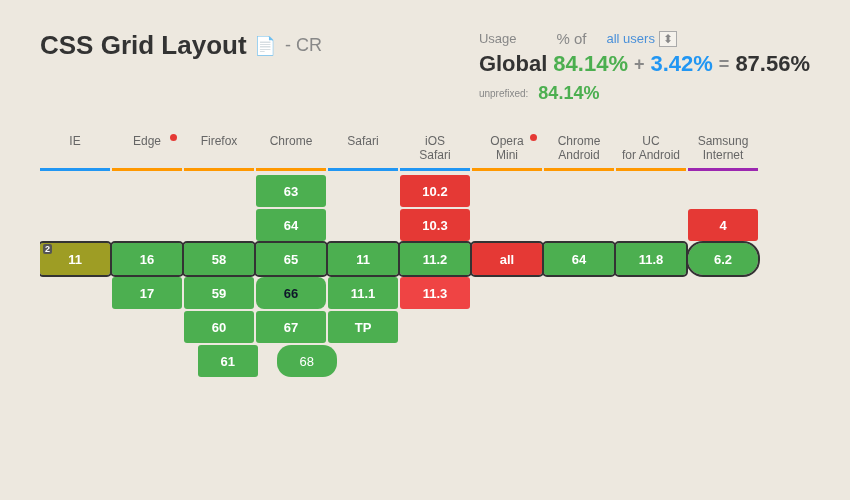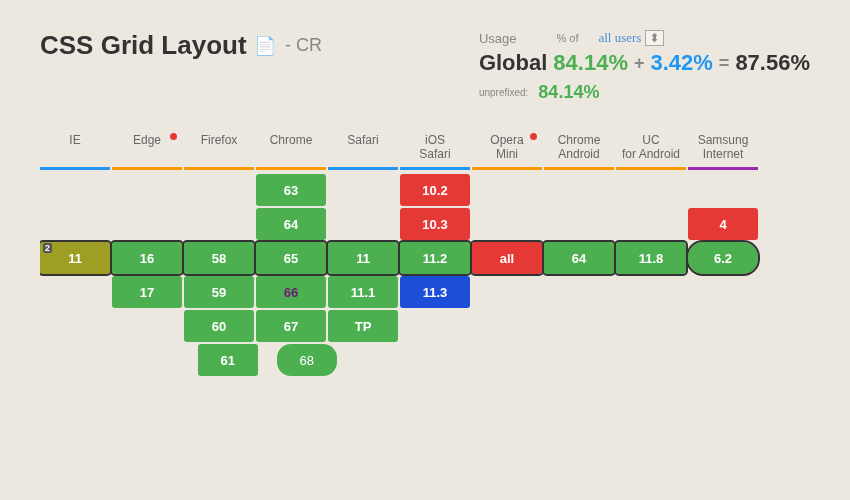--- a/index.html
+++ b/index.html
@@ -59,34 +59,33 @@
       gap: 20px;
       margin-bottom: 4px;
     }
 
     .usage-label {
       font-size: 13px;
       color: #888;
     }
 
     .percent-label {
-      font-size: 11px;
+      font-size: 15px;
       color: #888;
     }
 
     .users-dropdown {
       display: flex;
       align-items: center;
       gap: 4px;
     }
 
     .users-text {
       font-size: 13px;
       color: #4a90d9;
-      font-family: Liberation Serif, serif;
     }
 
     .dropdown-arrow {
       font-size: 12px;
       color: #888;
       border: 1px solid #aaa;
       padding: 0 3px;
       background: #f5f2ec;
     }
 
@@ -254,27 +253,27 @@
           </div>
         </div>
         <div style="display: flex; gap: 2px; margin-bottom: 2px;">
           <div style="width: 70px; height: 32px; display: flex; align-items: center; justify-content: center; font-size: 13px; font-weight: bold; border-radius: 3px; background: transparent; color: rgb(153, 153, 153); position: relative;"></div>
           <div style="width: 70px; height: 32px; display: flex; align-items: center; justify-content: center; font-size: 13px; font-weight: bold; border-radius: 3px; background: rgb(76, 175, 80); color: rgb(255, 255, 255); position: relative;">
             <span>17</span>
           </div>
           <div style="width: 70px; height: 32px; display: flex; align-items: center; justify-content: center; font-size: 13px; font-weight: bold; border-radius: 3px; background: rgb(76, 175, 80); color: rgb(255, 255, 255); position: relative;">
             <span>59</span>
           </div>
-          <div style="width: 70px; height: 32px; display: flex; align-items: center; justify-content: center; font-size: 13px; font-weight: bold; border-radius: 3px; background: rgb(76, 175, 80); color: #701a75; position: relative;">
+          <div style="width: 70px; height: 32px; display: flex; align-items: center; justify-content: center; font-size: 13px; font-weight: bold; border-radius: 8px; background: rgb(76, 175, 80); color: #0f172a; position: relative;">
             <span>66</span>
           </div>
           <div style="width: 70px; height: 32px; display: flex; align-items: center; justify-content: center; font-size: 13px; font-weight: bold; border-radius: 3px; background: rgb(76, 175, 80); color: rgb(255, 255, 255); position: relative;">
             <span>11.1</span>
           </div>
-          <div style="width: 70px; height: 32px; display: flex; align-items: center; justify-content: center; font-size: 13px; font-weight: bold; border-radius: 3px; background: #1d4ed8; color: rgb(255, 255, 255); position: relative;">
+          <div style="width: 70px; height: 32px; display: flex; align-items: center; justify-content: center; font-size: 13px; font-weight: bold; border-radius: 3px; background: #ef4444; color: rgb(255, 255, 255); position: relative;">
             <span>11.3</span>
           </div>
           <div style="width: 70px; height: 32px; display: flex; align-items: center; justify-content: center; font-size: 13px; font-weight: bold; border-radius: 3px; background: transparent; color: rgb(153, 153, 153); position: relative;"></div>
           <div style="width: 70px; height: 32px; display: flex; align-items: center; justify-content: center; font-size: 13px; font-weight: bold; border-radius: 3px; background: transparent; color: rgb(153, 153, 153); position: relative;"></div>
           <div style="width: 70px; height: 32px; display: flex; align-items: center; justify-content: center; font-size: 13px; font-weight: bold; border-radius: 3px; background: transparent; color: rgb(153, 153, 153); position: relative;"></div>
           <div style="width: 70px; height: 32px; display: flex; align-items: center; justify-content: center; font-size: 13px; font-weight: bold; border-radius: 3px; background: transparent; color: rgb(153, 153, 153); position: relative;"></div>
         </div>
         <div style="display: flex; gap: 2px; margin-bottom: 2px;">
           <div style="width: 70px; height: 32px; display: flex; align-items: center; justify-content: center; font-size: 13px; font-weight: bold; border-radius: 3px; background: transparent; color: rgb(153, 153, 153); position: relative;"></div>
           <div style="width: 70px; height: 32px; display: flex; align-items: center; justify-content: center; font-size: 13px; font-weight: bold; border-radius: 3px; background: transparent; color: rgb(153, 153, 153); position: relative;"></div>

